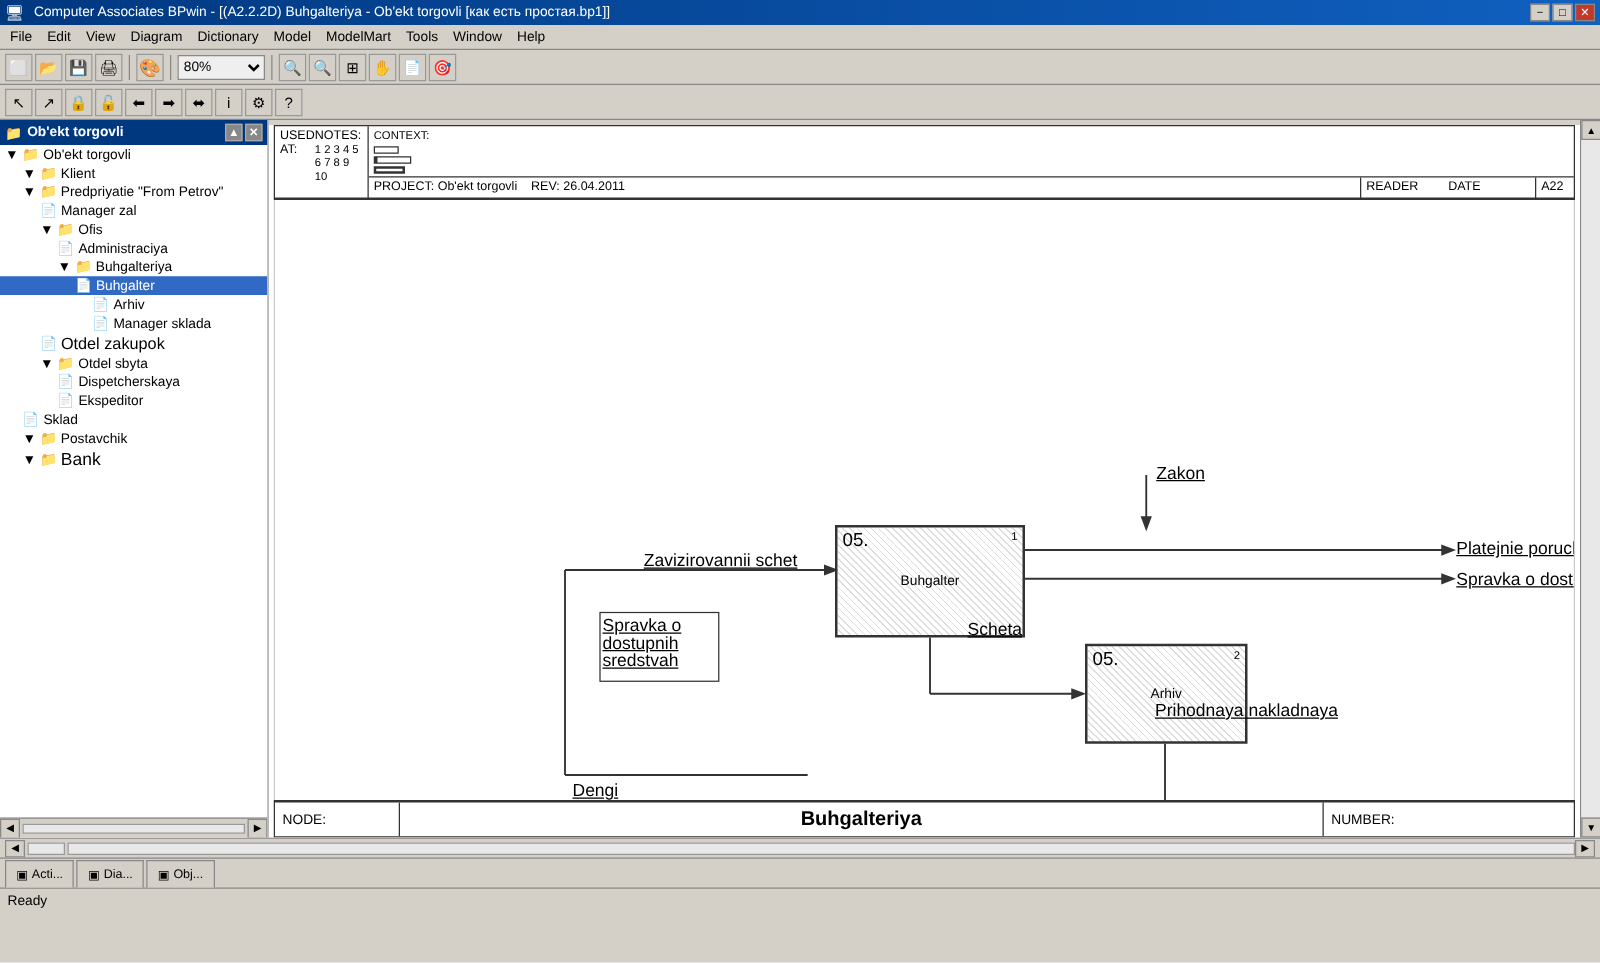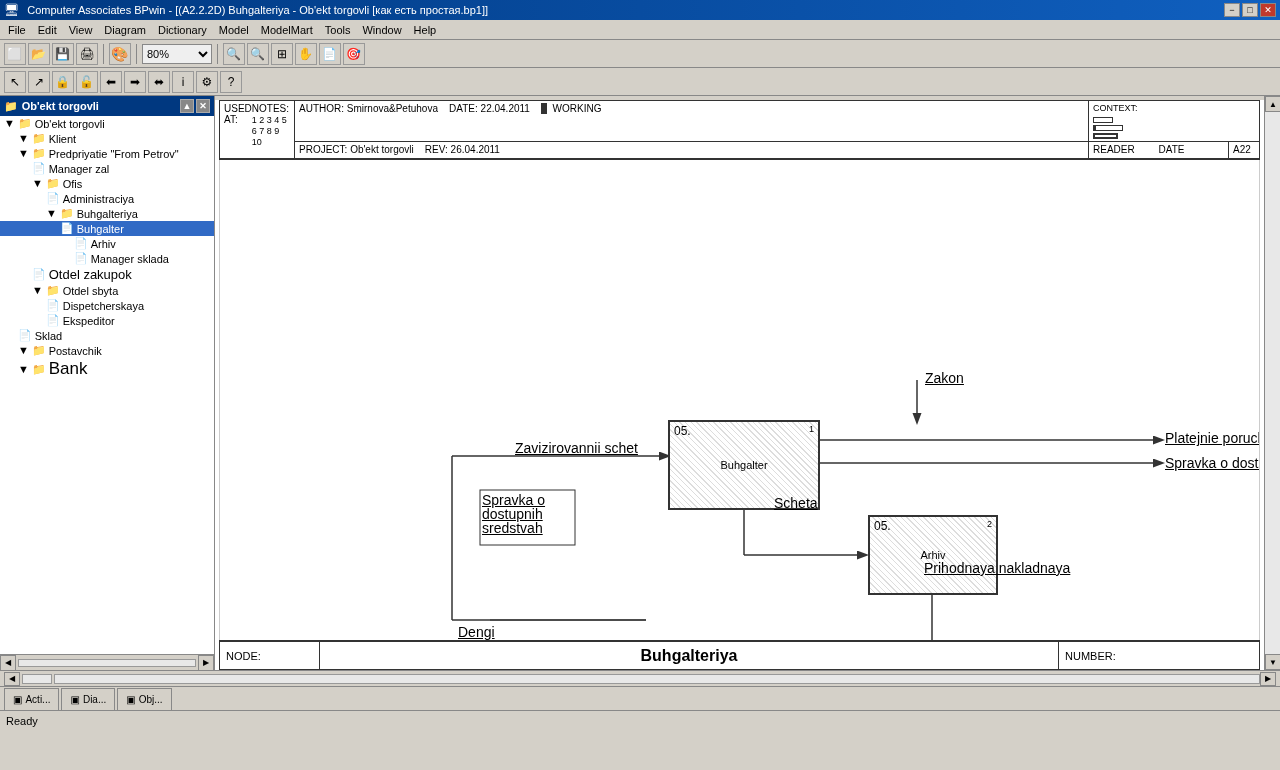--- a/index.html
+++ b/index.html
@@ -201,21 +201,21 @@
       background: white;
       display: flex;
       align-items: center;
       justify-content: center;
       font-size: 11px;
       text-align: center;
     }
     .process-box .box-num {
       position: absolute;
       top: 2px; left: 4px;
-      font-size: 12px;
+      font-size: 15px;
     }
     .process-box .box-corner {
       position: absolute;
       top: 2px; right: 4px;
       font-size: 9px;
     }
     .process-box.hatched {
       background: repeating-linear-gradient(
         45deg, white, white 3px, #ddd 3px, #ddd 4px
       );
@@ -389,21 +389,21 @@
         <div class="tree-item" style="padding-left: 18px;">
           <span style="margin-right: 3px; font-size: 11px;">  📄</span>
           <span style="font-size: 11px;">Sklad</span>
         </div>
         <div class="tree-item" style="padding-left: 18px;">
           <span style="margin-right: 3px; font-size: 11px;">▼ 📁</span>
           <span style="font-size: 11px;">Postavchik</span>
         </div>
         <div class="tree-item" style="padding-left: 18px;">
           <span style="margin-right: 3px; font-size: 11px;">▼ 📁</span>
-          <span style="font-size: 17px;">Bank</span>
+          <span style="font-size: 14px;">Bank</span>
         </div>
       </div>
 
     <div class="left-scroll-area">
       <div class="left-scrollbar-btn">◀</div>
       <div class="left-scroll-track"></div>
       <div class="left-scrollbar-btn">▶</div>
     </div>
   </div>
 
@@ -414,31 +414,20 @@
     <div id="diagram-header" style="display:grid; grid-template-columns: 75px 1fr; border:1px solid #333; border-bottom: 2px solid #333; flex-shrink:0; height:60px; margin: 0 4px;">
       <div style="border-right:1px solid #333; font-size:10px; padding:2px 4px; display:flex; flex-direction:row; justify-content:space-between;">
         <div>USED AT:</div>
         <div>
           <span>NOTES:</span>
           <span style="font-size:9px;">1 2 3 4 5 6 7 8 9 10</span>
         </div>
       </div>
       <div style="display:grid; grid-template-rows: 1fr 1fr; font-size:10px;">
         <div style="display:grid; grid-template-columns: 1fr 140px 30px; border-bottom:1px solid #333;">
-          <div style="padding:2px 4px; border-right:1px solid #333;">
-            <span>AUTHOR:</span>
-            <span>Smirnova&amp;Petuhova</span>
-            &nbsp;&nbsp;
-            <span>DATE:</span>
-            <span>22.04.2011</span>
-            &nbsp;&nbsp;
-            <span style="background:#333;color:white;padding:0 3px;"></span>
-            &nbsp;
-            <span>WORKING</span>
-          </div>
           <div style="padding:2px 4px;">
             <div style="font-size:9px;">CONTEXT:</div>
             <div style="font-size:9px; margin-top:4px;">
               <div style="width:20px;height:6px;border:1px solid #333;margin-bottom:2px;"></div>
               <div style="width:30px;height:6px;border:1px solid #333;border-left:3px solid #333;margin-bottom:2px;"></div>
               <div style="width:25px;height:6px;border:2px solid #333;"></div>
             </div>
           </div>
         </div>
         <div style="display:grid; grid-template-columns: 1fr 140px 30px;">

